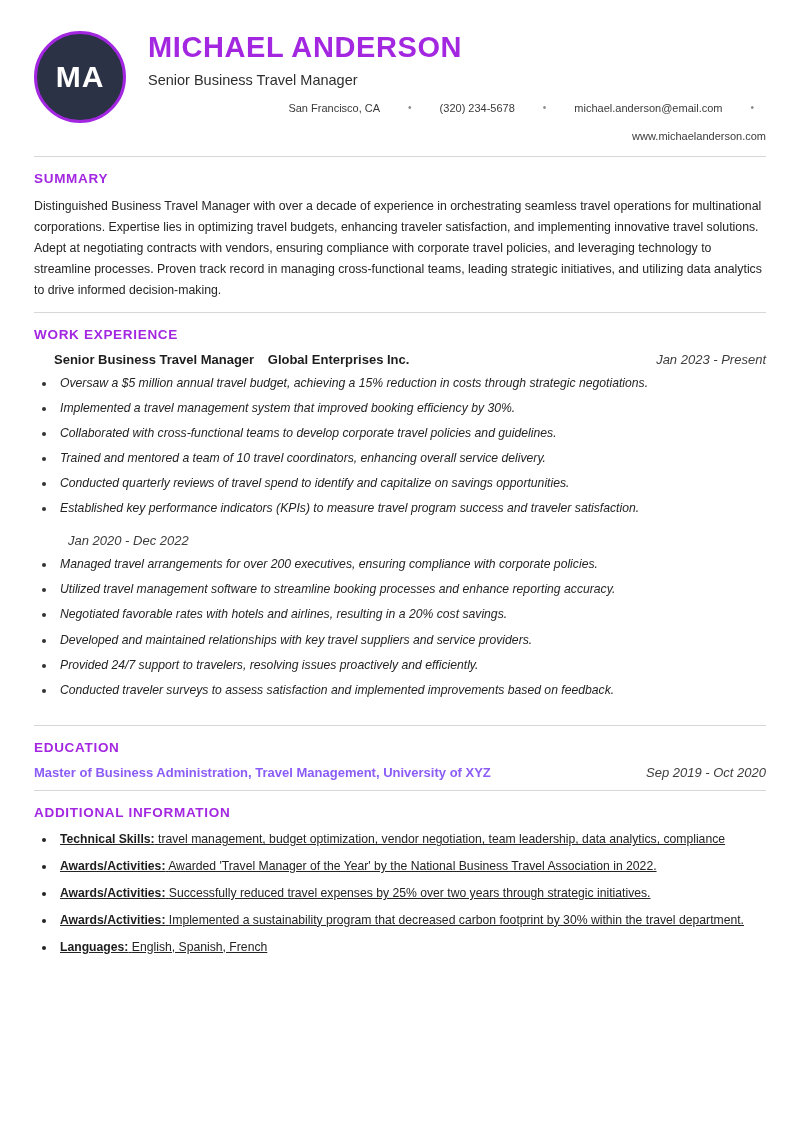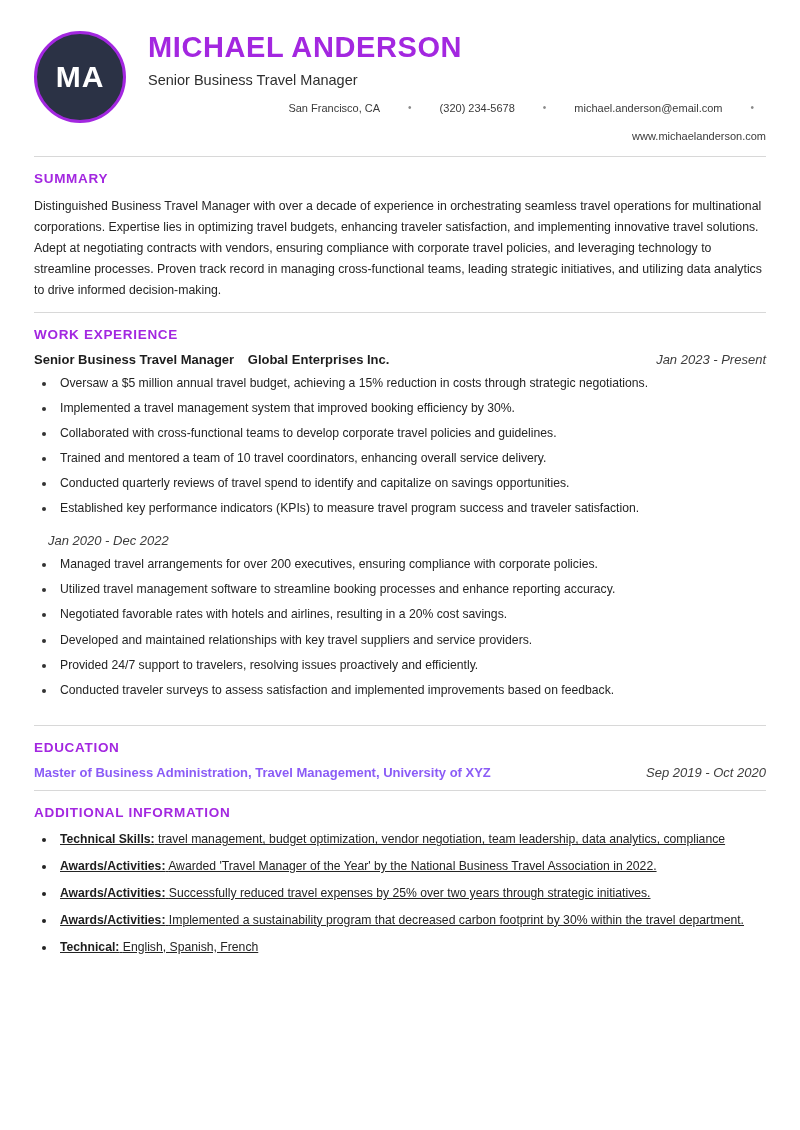--- a/index.html
+++ b/index.html
@@ -104,20 +104,21 @@
     text-align: left;
   }
 
   
   .job { margin-bottom: 4px; }
   .job-head {
     display: flex;
     align-items: baseline;
     justify-content: space-between;
     margin-bottom: 7px;
+    margin-left: 20px;
   }
   .job-head-left {
     font-size: 13px;
     font-weight: bold;
     color: #1d1d1d;
   }
   .job-company { margin-left: 10px; }
   .job-date {
     font-size: 13px;
     font-style: italic;
@@ -128,20 +129,21 @@
   ul.bullets {
     margin: 0 0 16px 0;
     padding-left: 22px;
   }
   ul.bullets li {
     font-size: 12.2px;
     line-height: 1.52;
     color: #242424;
     margin-bottom: 6.5px;
     padding-left: 4px;
+    font-style: italic;
   }
   ul.bullets li::marker { color: #333; }
 
   
   .edu-head {
     display: flex;
     align-items: baseline;
     justify-content: space-between;
   }
   .edu-degree {
@@ -255,19 +257,19 @@
       </li>
       <li>
         <span class="info-label">Awards/Activities:</span>
         <span>Successfully reduced travel expenses by 25% over two years through strategic initiatives.</span>
       </li>
       <li>
         <span class="info-label">Awards/Activities:</span>
         <span>Implemented a sustainability program that decreased carbon footprint by 30% within the travel department.</span>
       </li>
       <li>
-        <span class="info-label">Technical:</span>
+        <span class="info-label">Languages:</span>
         <span>English,  Spanish,  French</span>
       </li>
     </ul>
   </div>
 
 </div>
 
 </body></html>

